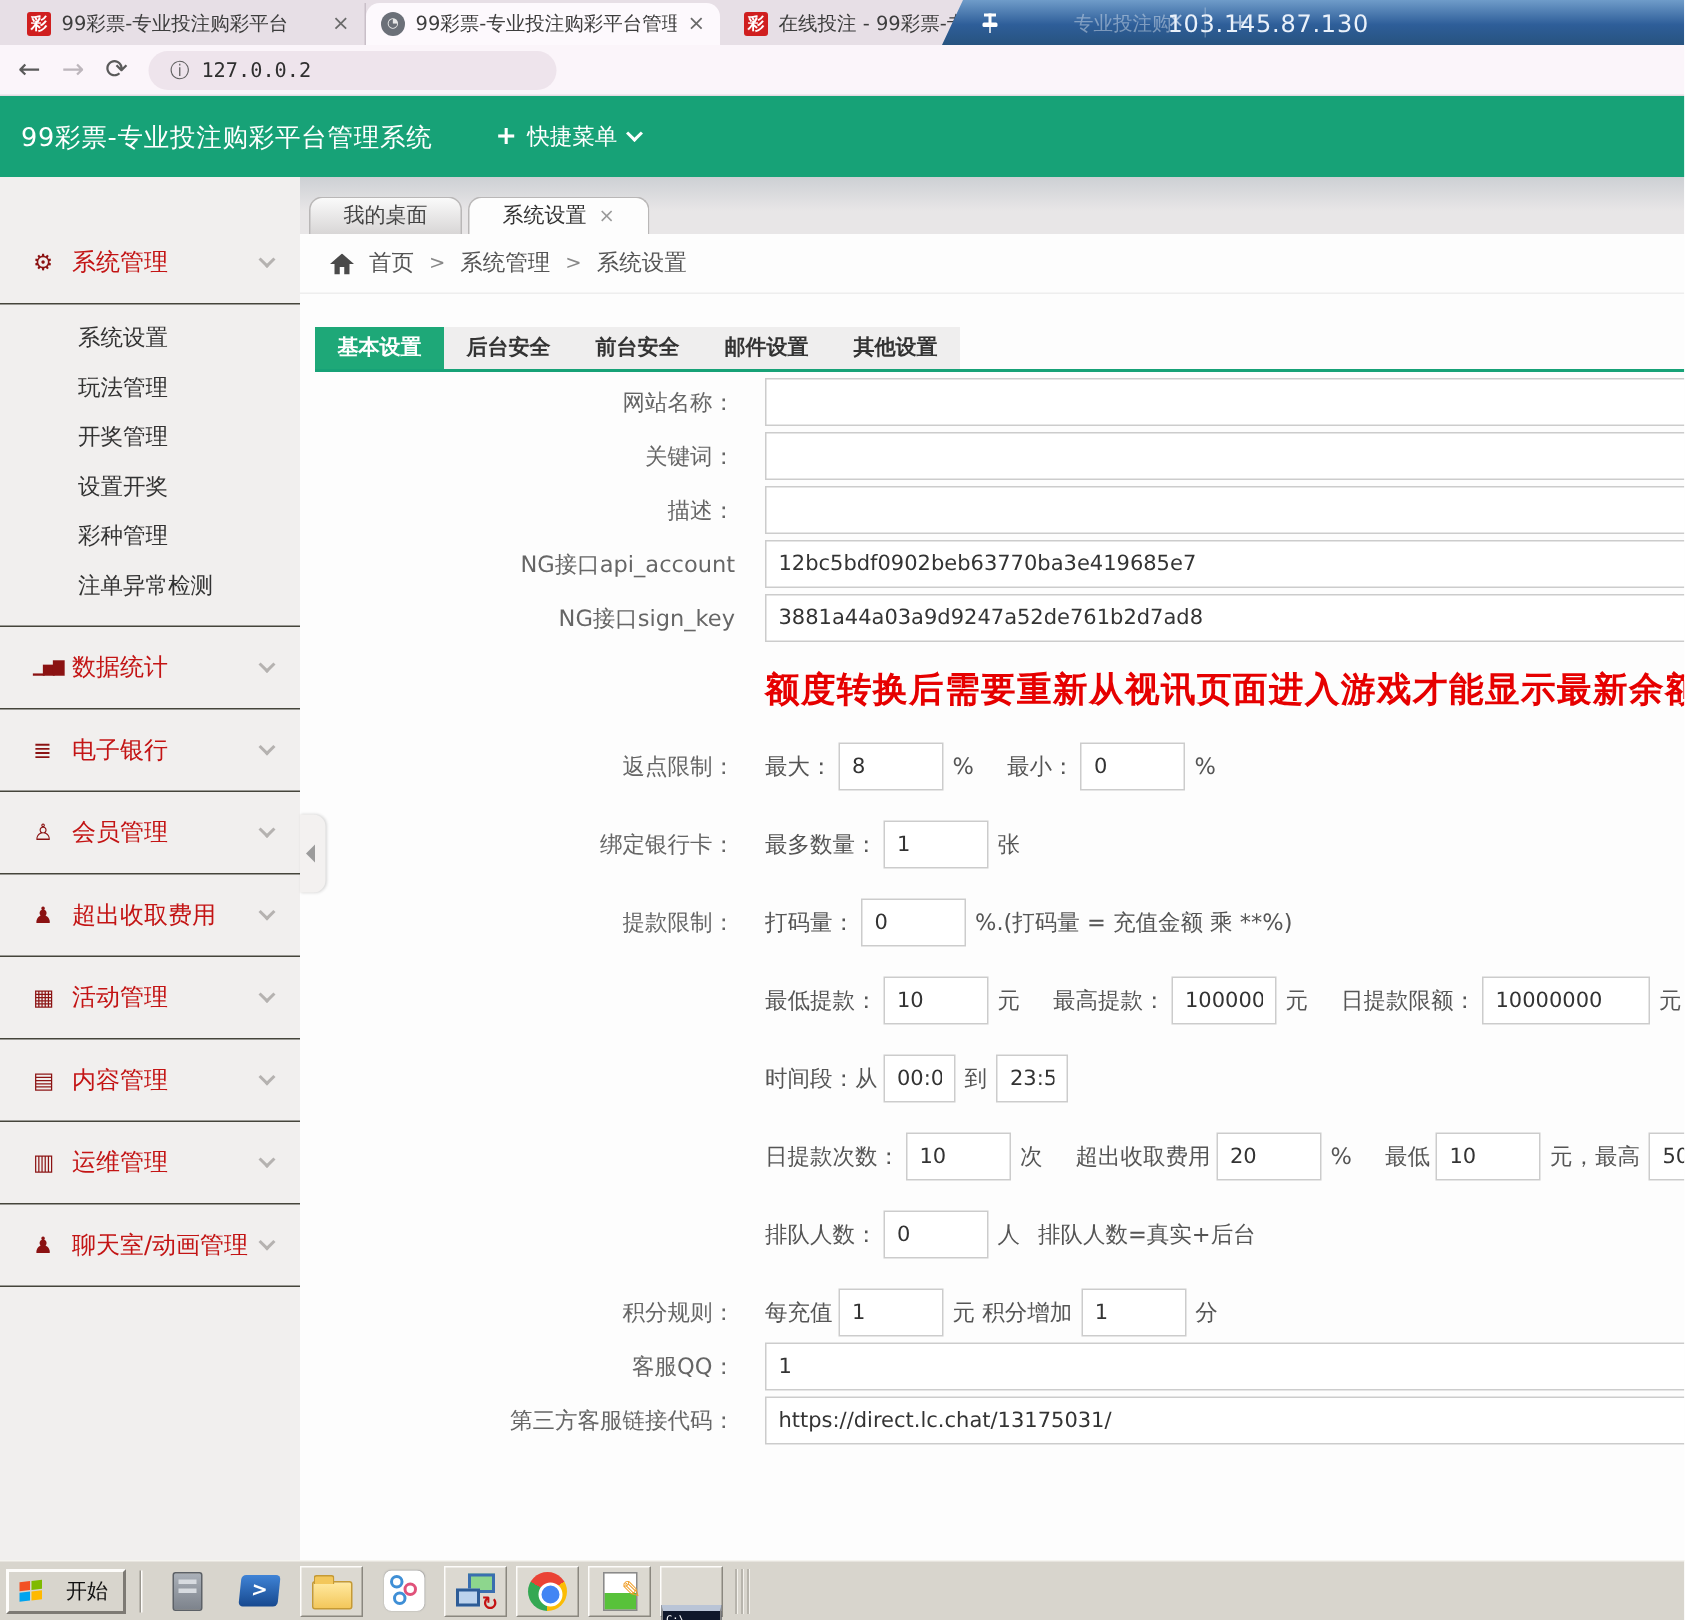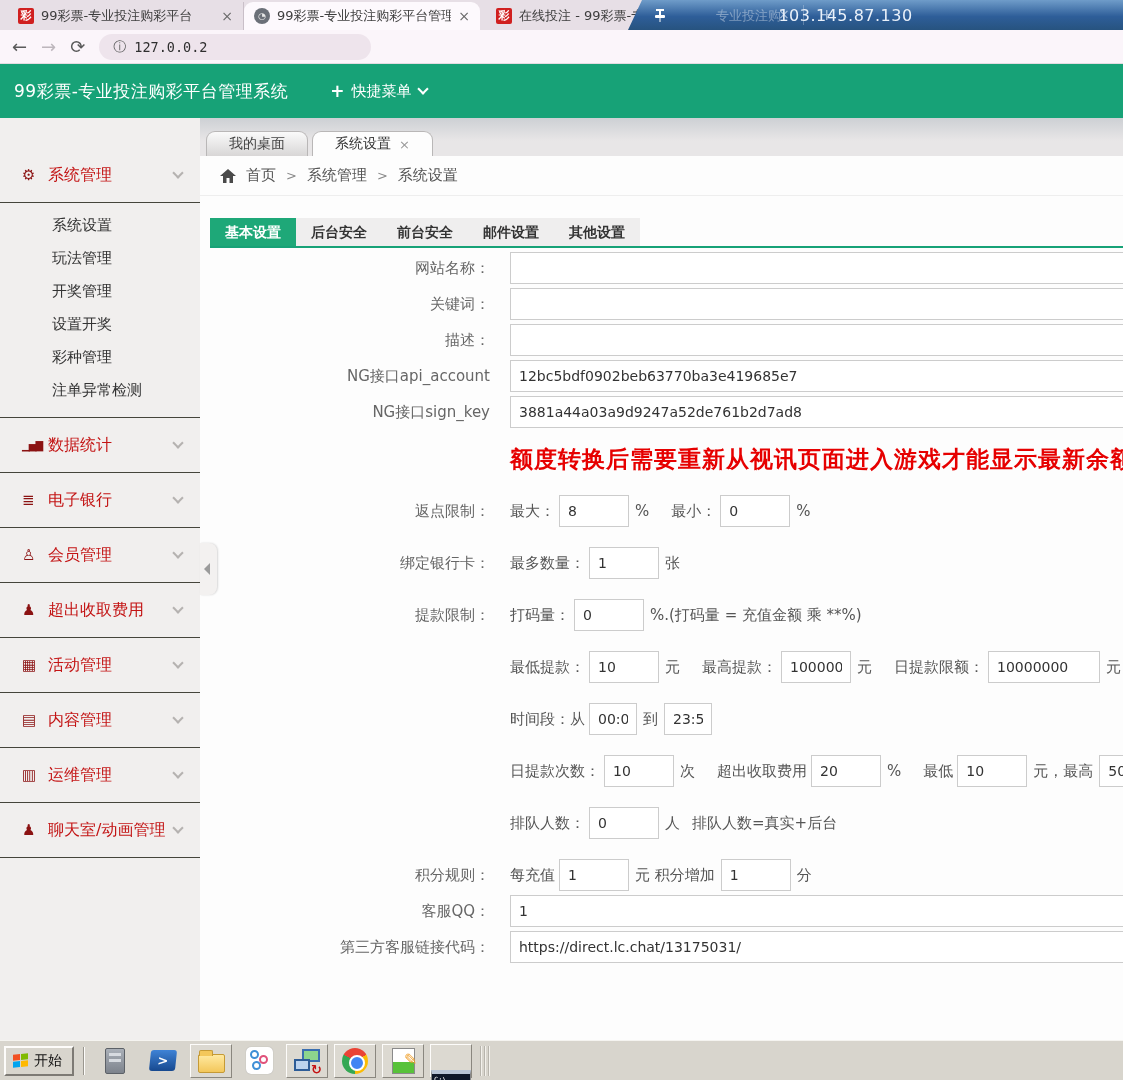--- a/index.html
+++ b/index.html
@@ -73,21 +73,21 @@
   .inp.tm { width: 48px; text-align: right; }
   .inp.lg { width: 112px; }
   .fctrl .lb { margin-right: 4px; }
   .fctrl .u { margin-left: 6px; }
   .fctrl .gap { display: inline-block; width: 22px; }
   .warnrow { margin-top: 16px; }
   .warn { font-size: 23px; font-weight: bold; color: #e60000; letter-spacing: 1px; }
 
   
   .taskbar { height: 40px; background: #d8d5cd; border-top: 1px solid #f5f4f0; display: flex; align-items: center; padding: 0 4px; gap: 6px; position: relative; }
-  .startbtn { height: 30px; display: flex; align-items: center; gap: 6px; padding: 0 10px 0 7px; background: #d8d5cd; border: 2px solid; border-color: #fdfcfa #7d7a74 #7d7a74 #fdfcfa; font-size: 14px; color: #111; cursor: pointer; }
+  .startbtn { height: 30px; display: flex; align-items: center; gap: 16px; padding: 0 10px 0 7px; background: #d8d5cd; border: 2px solid; border-color: #fdfcfa #7d7a74 #7d7a74 #fdfcfa; font-size: 14px; color: #111; cursor: pointer; }
   .winflag { width: 15px; height: 13px; display: grid; grid-template-columns: 1fr 1fr; grid-template-rows: 1fr 1fr; gap: 1px; transform: skewY(-6deg); }
   .winflag i:nth-child(1){background:#f25022}.winflag i:nth-child(2){background:#7fba00}
   .winflag i:nth-child(3){background:#00a4ef}.winflag i:nth-child(4){background:#ffb900}
   .tsep { width: 2px; height: 28px; border-left: 1px solid #9a978f; border-right: 1px solid #fdfcfa; margin: 0 3px; }
   .tbtn { width: 42px; height: 34px; display: flex; align-items: center; justify-content: center; cursor: pointer; }
   .tbtn.box { border: 1px solid; border-color: #fdfcfa #8a877f #8a877f #fdfcfa; background: #dcd9d1; }
   .grip { width: 12px; height: 30px; margin-left: 2px; background: repeating-linear-gradient(90deg,#b7b4ac 0 1px,#f3f1ec 1px 2px,transparent 2px 4px); }
   
   .ic-server { width: 20px; height: 26px; background: linear-gradient(#aab0b8,#7d838c); border: 1px solid #5c6167; border-radius: 2px; position: relative; }
   .ic-server::before, .ic-server::after { content: ""; position: absolute; left: 3px; right: 3px; height: 3px; background: #d7dbe0; top: 4px; }

